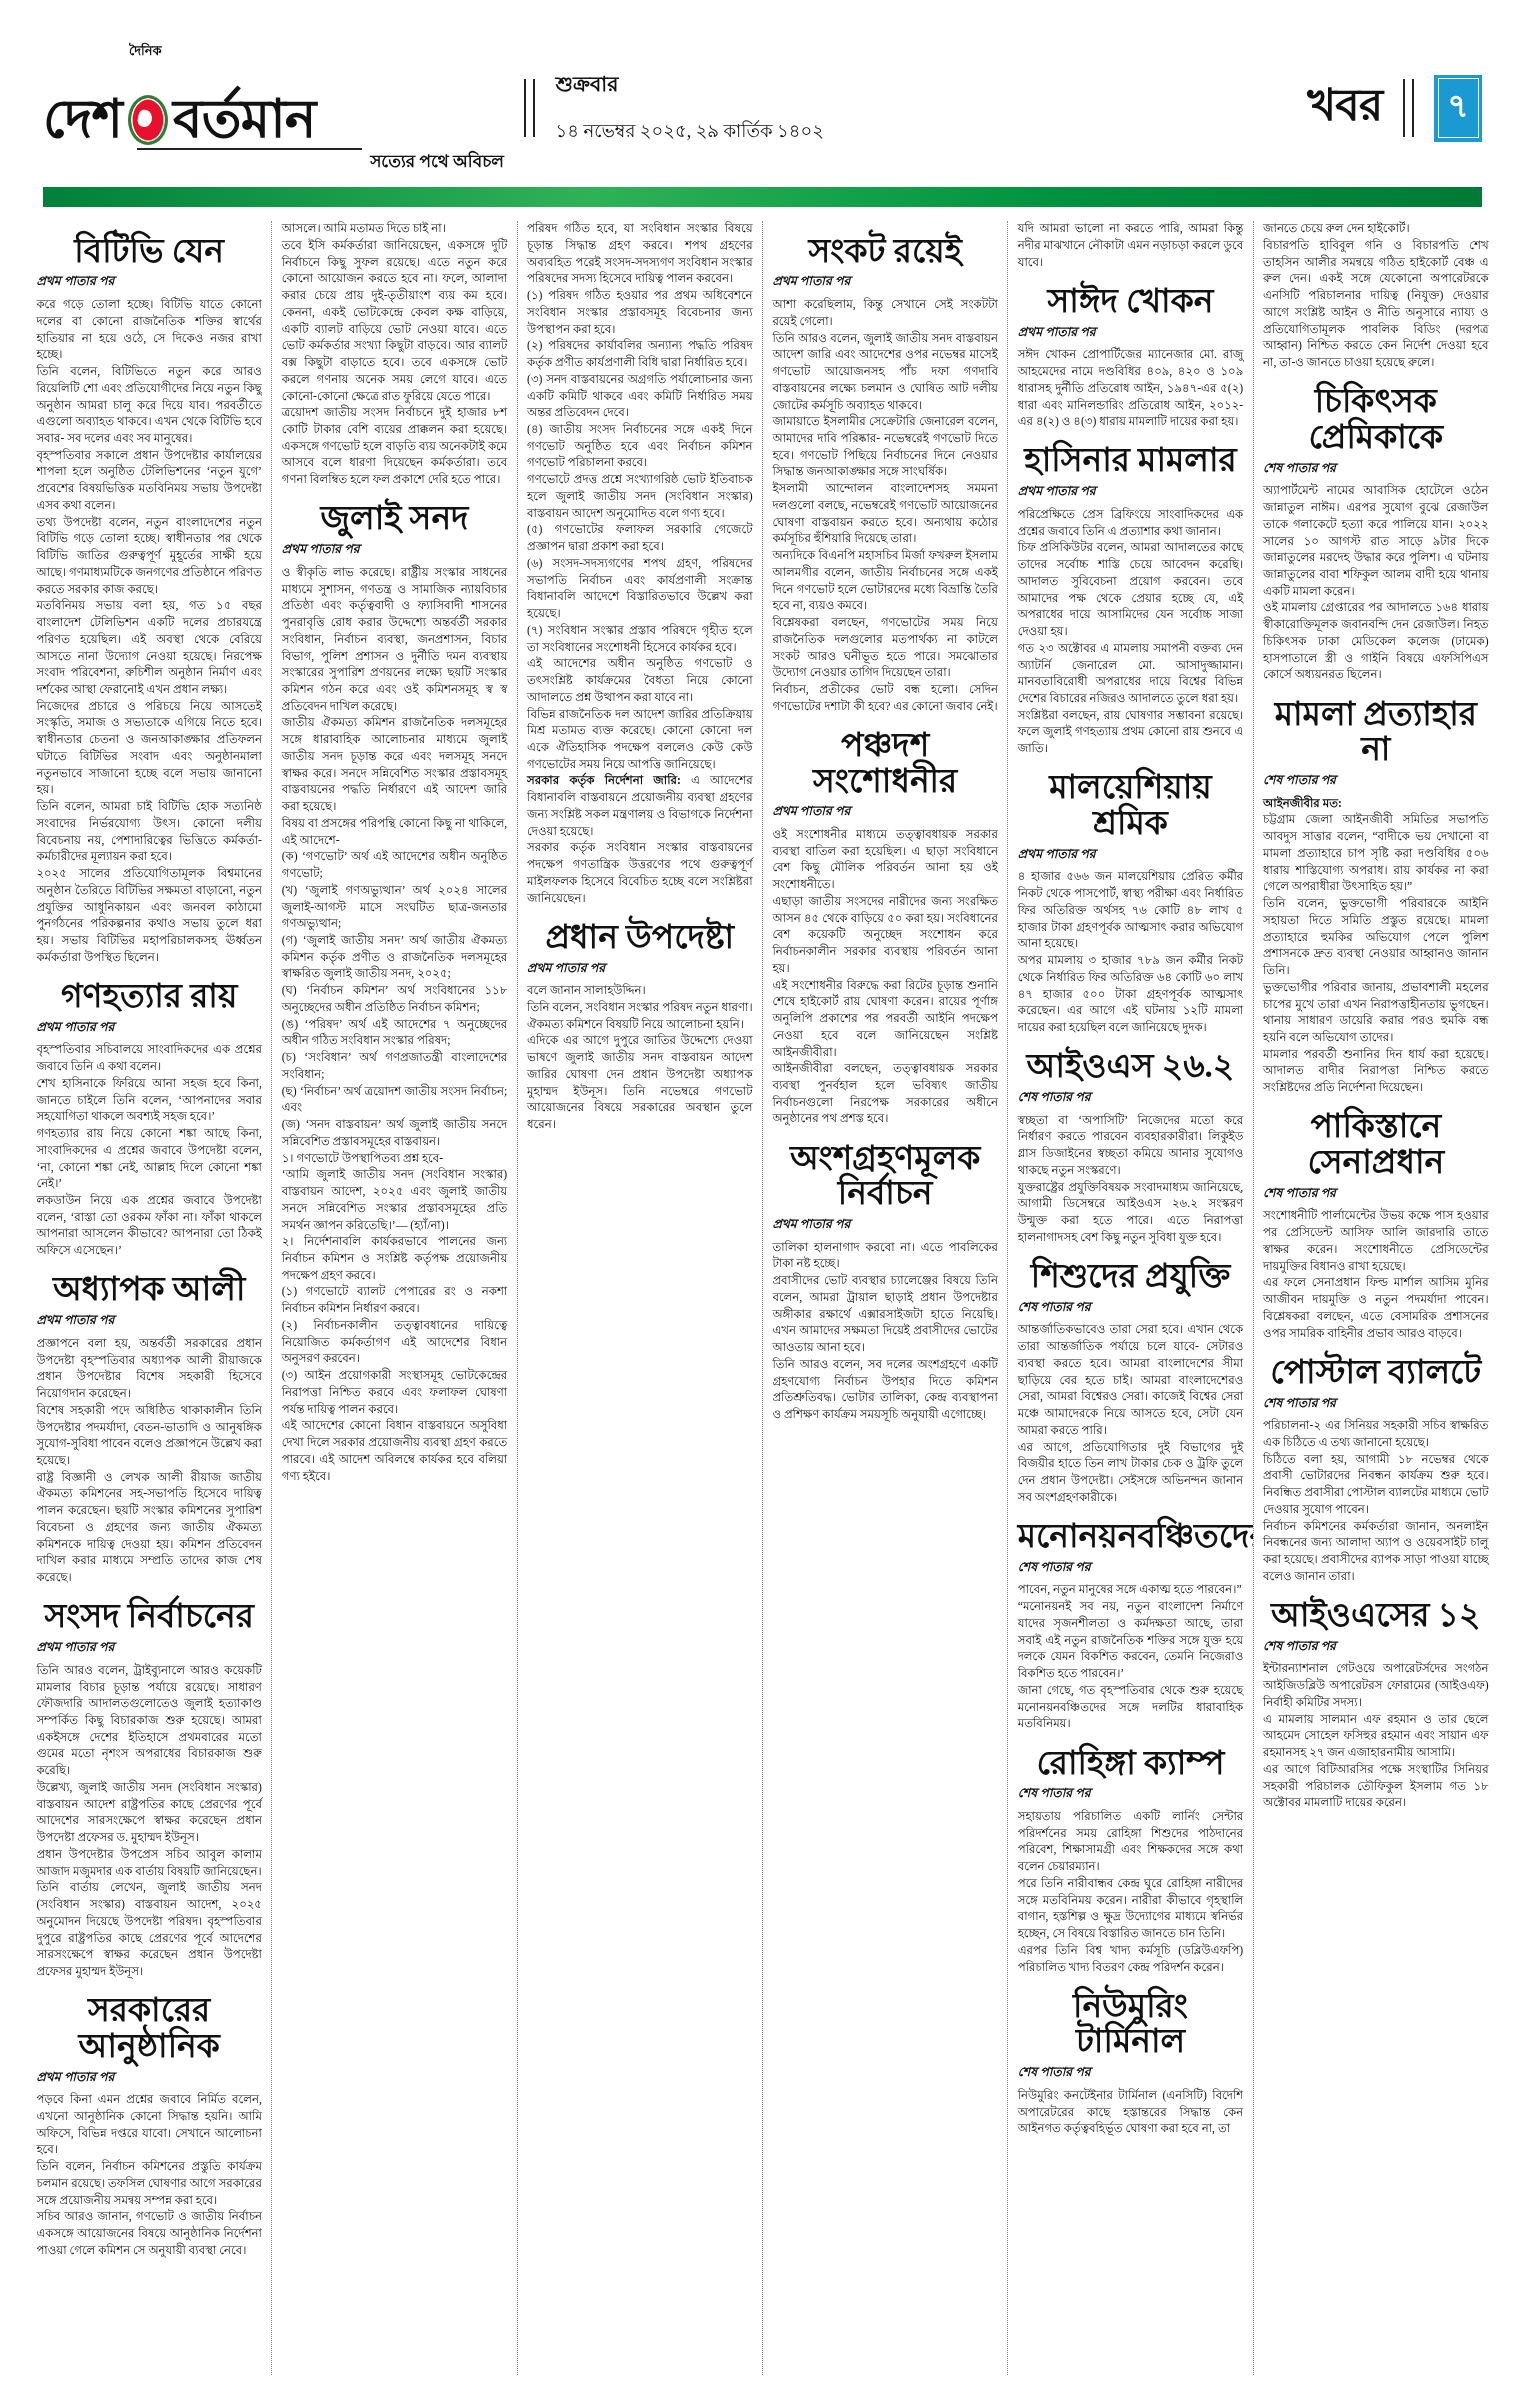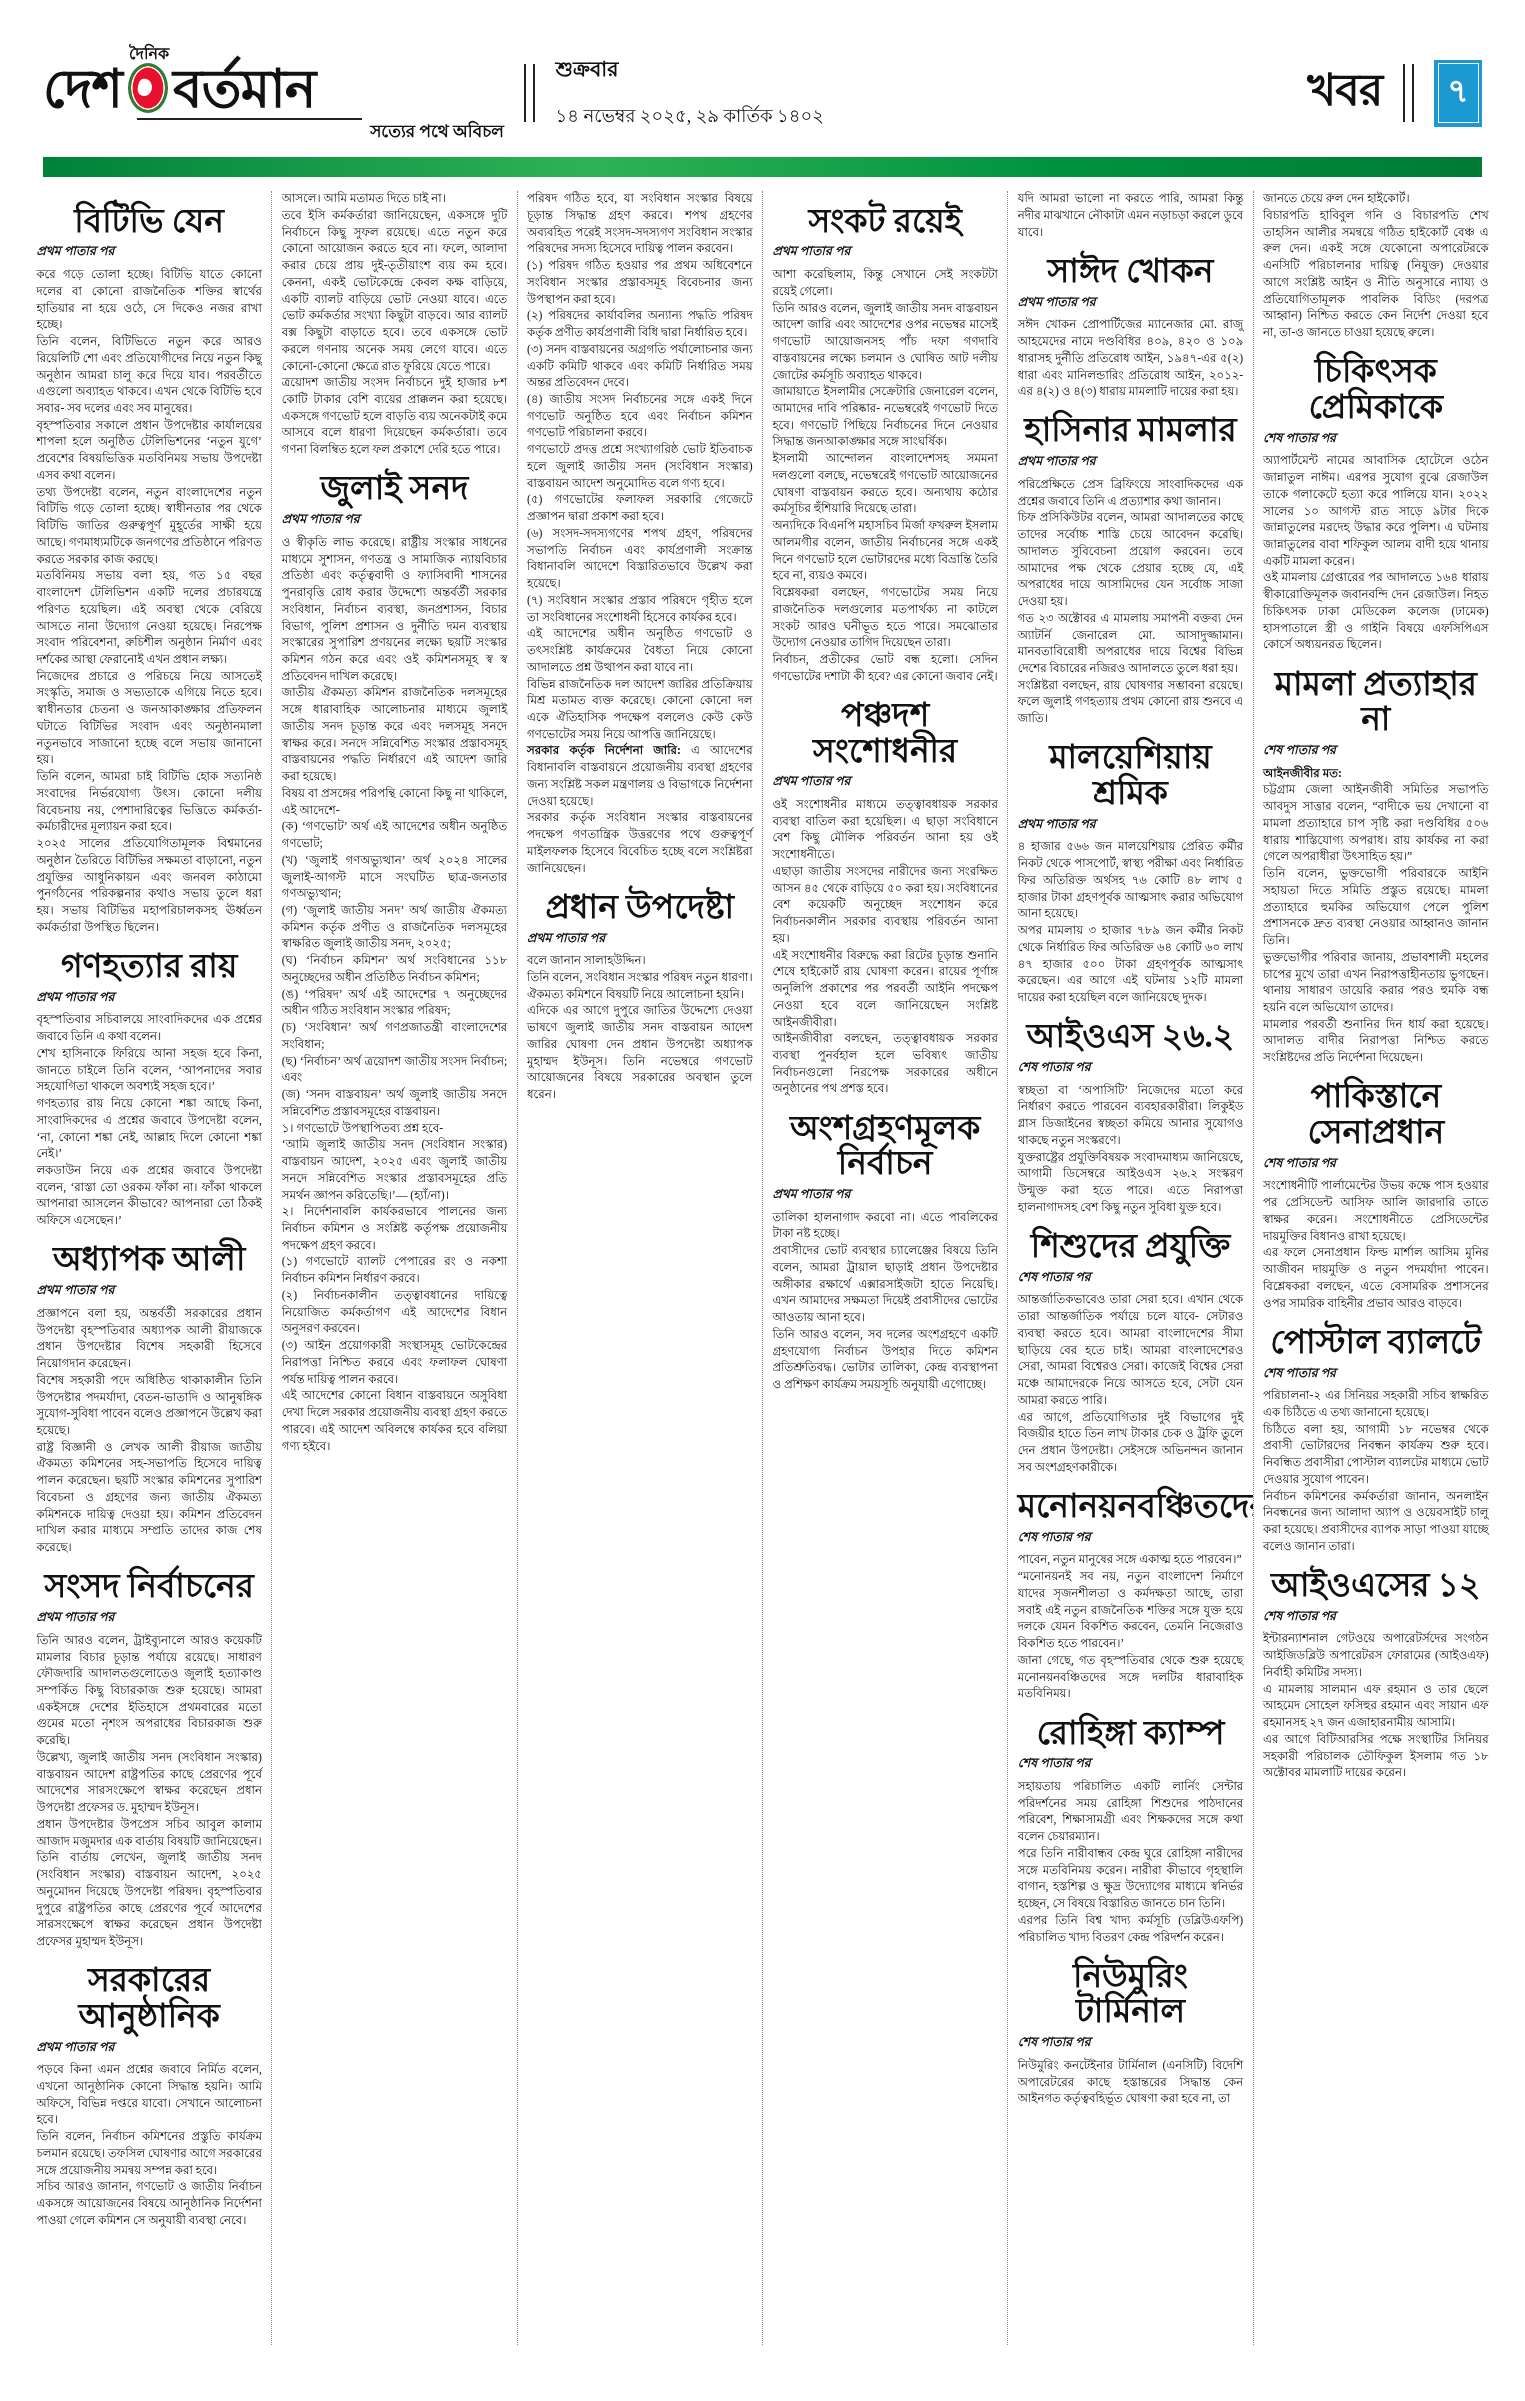--- a/index.html
+++ b/index.html
@@ -1,22 +1,22 @@
 <!DOCTYPE html>
 <html style="font-size:12.5px"><head>
 <meta charset="utf-8">
 <style>
   html,body{margin:0;padding:0;background:#ffffff;width:1525px;height:2401px;overflow:hidden;}
   body{font-family:"Liberation Serif", serif;color:#111;}
 
   
   .header{display:flex;align-items:center;gap:20.3px;padding:41px 43px 0 43px;}
   .masthead{flex:0 0 auto;}
-  .daily{font-size:16px;font-weight:bold;margin:0 0 -4.7px 86px;}
-  .nameline{display:flex;align-items:flex-start;}
+  .daily{font-size:13px;font-weight:bold;margin:0 0 -4.7px 86px;}
+  .nameline{display:flex;align-items:center;margin-top:36px;}
   .nm{font-size:53px;font-weight:bold;letter-spacing:-0.8px;line-height:1;}
   .flag{display:inline-block;width:34px;height:44px;border-radius:50%;
         background:#e8112d;border:3.1px solid #2e7d32;box-shadow:inset 0 0 0 1.6px #fff;
         margin:0 5.5px;position:relative;}
   .flag::after{content:"";position:absolute;left:7.8px;top:12.5px;width:14px;height:17px;
         background:#ffffff;border-radius:40% 60% 55% 45%;transform:rotate(12deg);}
   .tagline-row{display:flex;align-items:flex-start;gap:7.8px;margin:1.6px 0 0 94px;width:367px;}
   .tagline-rule{flex:1;height:1.6px;background:#222;}
   .tagline{font-size:17px;font-weight:bold;white-space:nowrap;}
   .dsep{width:7px;height:58px;border-left:2.3px solid #222;border-right:2.3px solid #222;}

